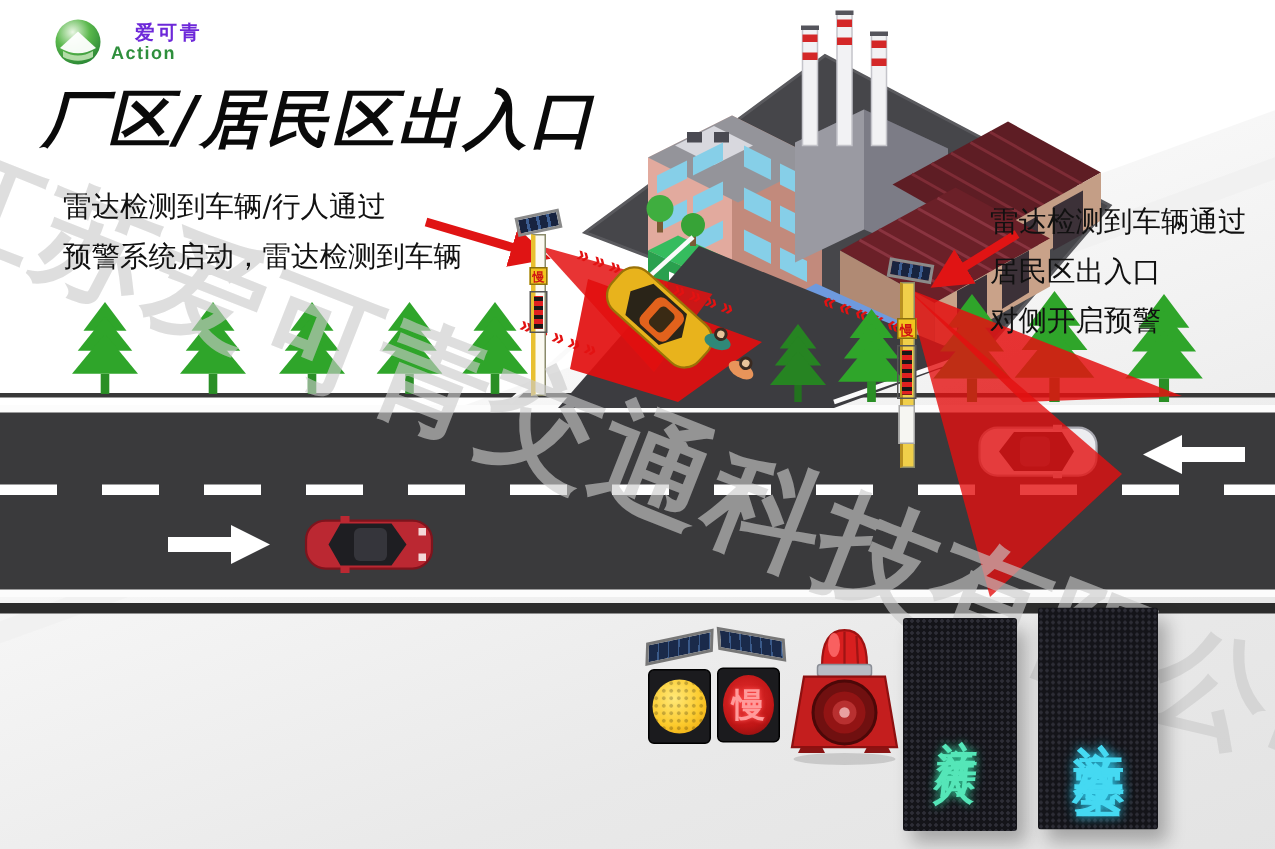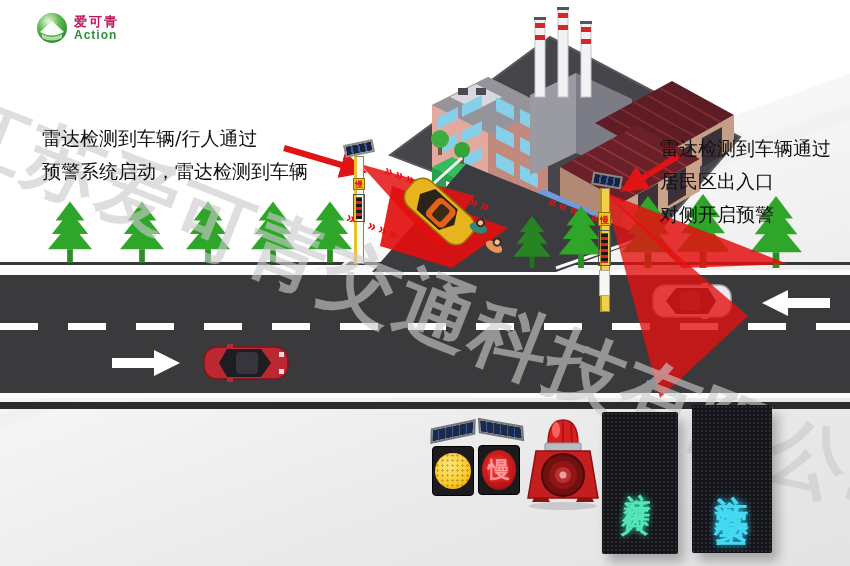--- a/index.html
+++ b/index.html
@@ -16,21 +16,21 @@
 
   
   .watermark{position:absolute;left:-28px;top:74px;width:1100px;z-index:40;
     transform:rotate(21.5deg);transform-origin:0 0;font-size:78px;font-weight:bold;
     color:#cbcbcb;opacity:.62;letter-spacing:2px;white-space:nowrap;pointer-events:none;
     font-family:"DejaVu Sans",sans-serif;}
 
   
   .logo{position:absolute;left:36px;top:12px;z-index:45;display:flex;align-items:center;gap:6px;}
   .logo-text{display:flex;flex-direction:column;line-height:1.05;}
-  .logo-brand{font-size:13px;font-weight:bold;color:#be185d;letter-spacing:2px;}
+  .logo-brand{font-size:13px;font-weight:bold;color:#6d28d9;letter-spacing:2px;margin-left:16px;}
   .logo-sub{font-size:12px;font-weight:bold;color:#2e8f3c;letter-spacing:1px;}
 
   
   .title{position:absolute;left:28px;top:52px;z-index:45;font-family:"DejaVu Serif","Liberation Serif",serif;
     font-style:italic;font-weight:bold;font-size:42px;color:#0a0a0a;letter-spacing:2px;}
   .anno{position:absolute;z-index:45;font-family:"DejaVu Serif","Liberation Serif",serif;
     font-size:19px;color:#111;line-height:33px;}
   .anno-left{left:42px;top:122px;}
   .anno-right{left:660px;top:132px;}
 
@@ -129,20 +129,21 @@
       <circle cx="16" cy="16" r="15" fill="url(#lg)"></circle>
       <path d="M4 20 L16 9 L28 20 Q16 27 4 20 Z" fill="#ffffff" opacity="0.95"></path>
       <path d="M6 22 Q16 28 26 22 L26 26 Q16 31 6 26 Z" fill="#bfe3b2" opacity="0.9"></path>
     </svg>
     <div class="logo-text">
       <span class="logo-brand">爱可青</span>
       <span class="logo-sub">Action</span>
     </div>
   </div>
 
+  <div class="title">厂区/居民区出入口</div>
   <div class="anno anno-left">
     <div>雷达检测到车辆/行人通过</div>
     <div>预警系统启动，雷达检测到车辆</div>
   </div>
   <div class="anno anno-right">
     <div>雷达检测到车辆通过</div>
     <div>居民区出入口</div>
     <div>对侧开启预警</div>
   </div>
 

